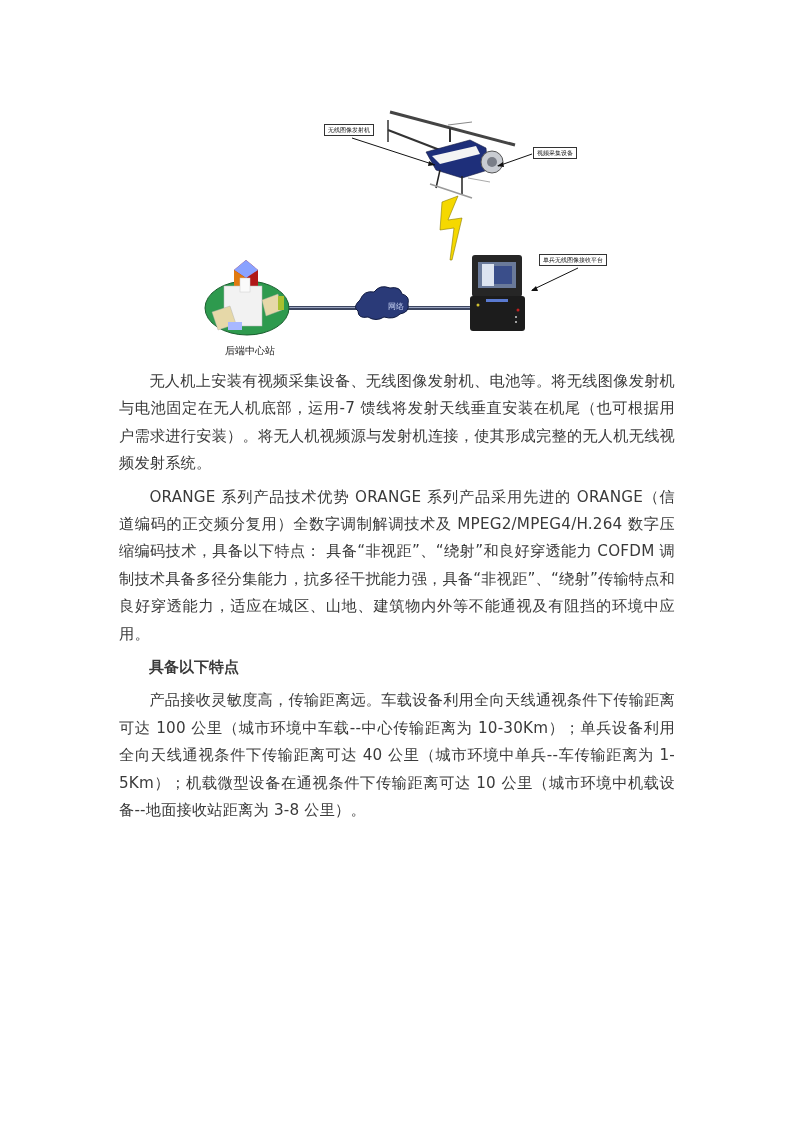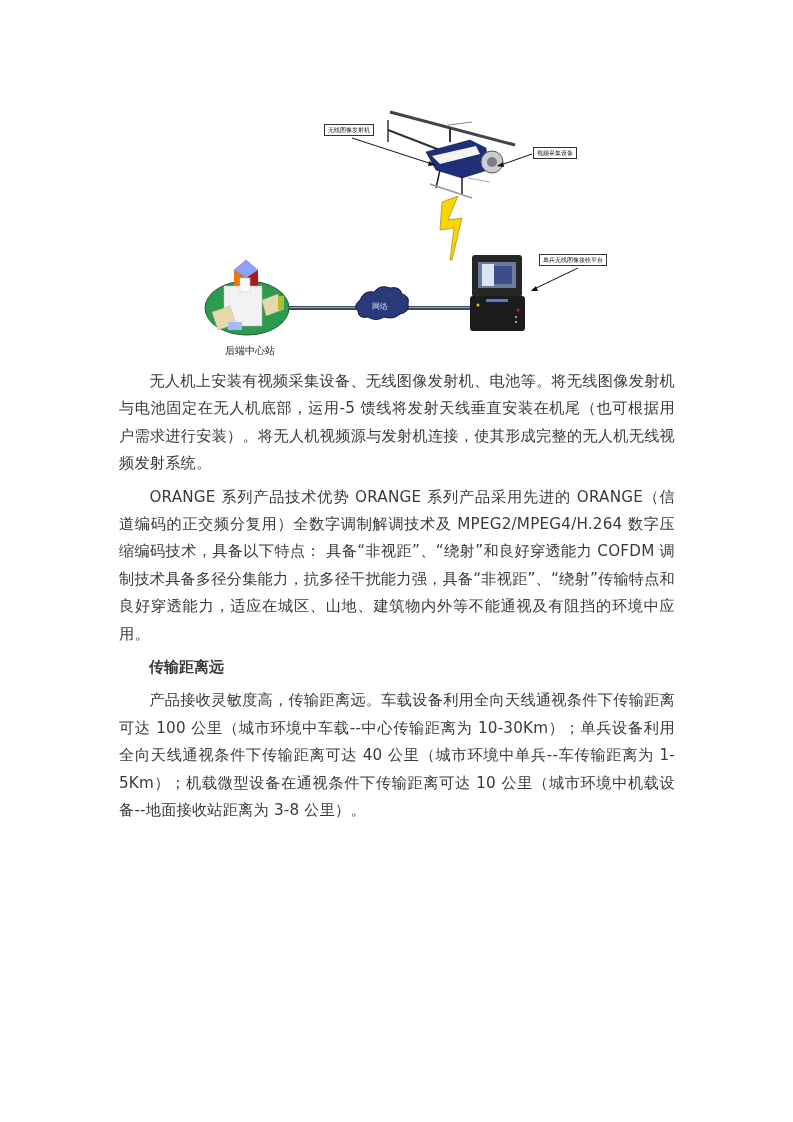--- a/index.html
+++ b/index.html
@@ -87,25 +87,25 @@
       <polygon points="235,65 229,61 228,66" fill="#111"></polygon>
       <line x1="332" y1="54" x2="298" y2="66" stroke="#111" stroke-width="1"></line>
       <polygon points="297,66 303,62 304,67" fill="#111"></polygon>
       <line x1="378" y1="168" x2="332" y2="190" stroke="#111" stroke-width="1"></line>
       <polygon points="331,191 336,186 338,191" fill="#111"></polygon>
     </svg>
 
     <div class="callout" style="left:124px; top:24px;">无线图像发射机</div>
     <div class="callout" style="left:333px; top:47px;">视频采集设备</div>
     <div class="callout" style="left:339px; top:154px;">单兵无线图像接收平台</div>
-    <div class="cloud-label" style="left:172px; top:201px;">网络</div>
+    <div class="cloud-label" style="left:188px; top:201px;">网络</div>
     <div class="station-label" style="left:25px; top:244px;">后端中心站</div>
   </div>
 
   <div class="content">
-    <p class="para">无人机上安装有视频采集设备、无线图像发射机、电池等。将无线图像发射机与电池固定在无人机底部，运用-5 馈线将发射天线垂直安装在机尾（也可根据用户需求进行安装）。将无人机视频源与发射机连接，使其形成完整的无人机无线视频发射系统。</p>
+    <p class="para">无人机上安装有视频采集设备、无线图像发射机、电池等。将无线图像发射机与电池固定在无人机底部，运用-7 馈线将发射天线垂直安装在机尾（也可根据用户需求进行安装）。将无人机视频源与发射机连接，使其形成完整的无人机无线视频发射系统。</p>
     <p class="para">ORANGE 系列产品技术优势 ORANGE 系列产品采用先进的 ORANGE（信道编码的正交频分复用）全数字调制解调技术及 MPEG2/MPEG4/H.264 数字压缩编码技术，具备以下特点： 具备“非视距”、“绕射”和良好穿透能力 COFDM 调制技术具备多径分集能力，抗多径干扰能力强，具备“非视距”、“绕射”传输特点和良好穿透能力，适应在城区、山地、建筑物内外等不能通视及有阻挡的环境中应用。</p>
 
-    <p class="heading">传输距离远</p>
+    <p class="heading">具备以下特点</p>
 
     <p class="para">产品接收灵敏度高，传输距离远。车载设备利用全向天线通视条件下传输距离可达 100 公里（城市环境中车载--中心传输距离为 10-30Km）；单兵设备利用全向天线通视条件下传输距离可达 40 公里（城市环境中单兵--车传输距离为 1-5Km）；机载微型设备在通视条件下传输距离可达 10 公里（城市环境中机载设备--地面接收站距离为 3-8 公里）。</p>
   </div>
 </div>
 
 </body></html>

